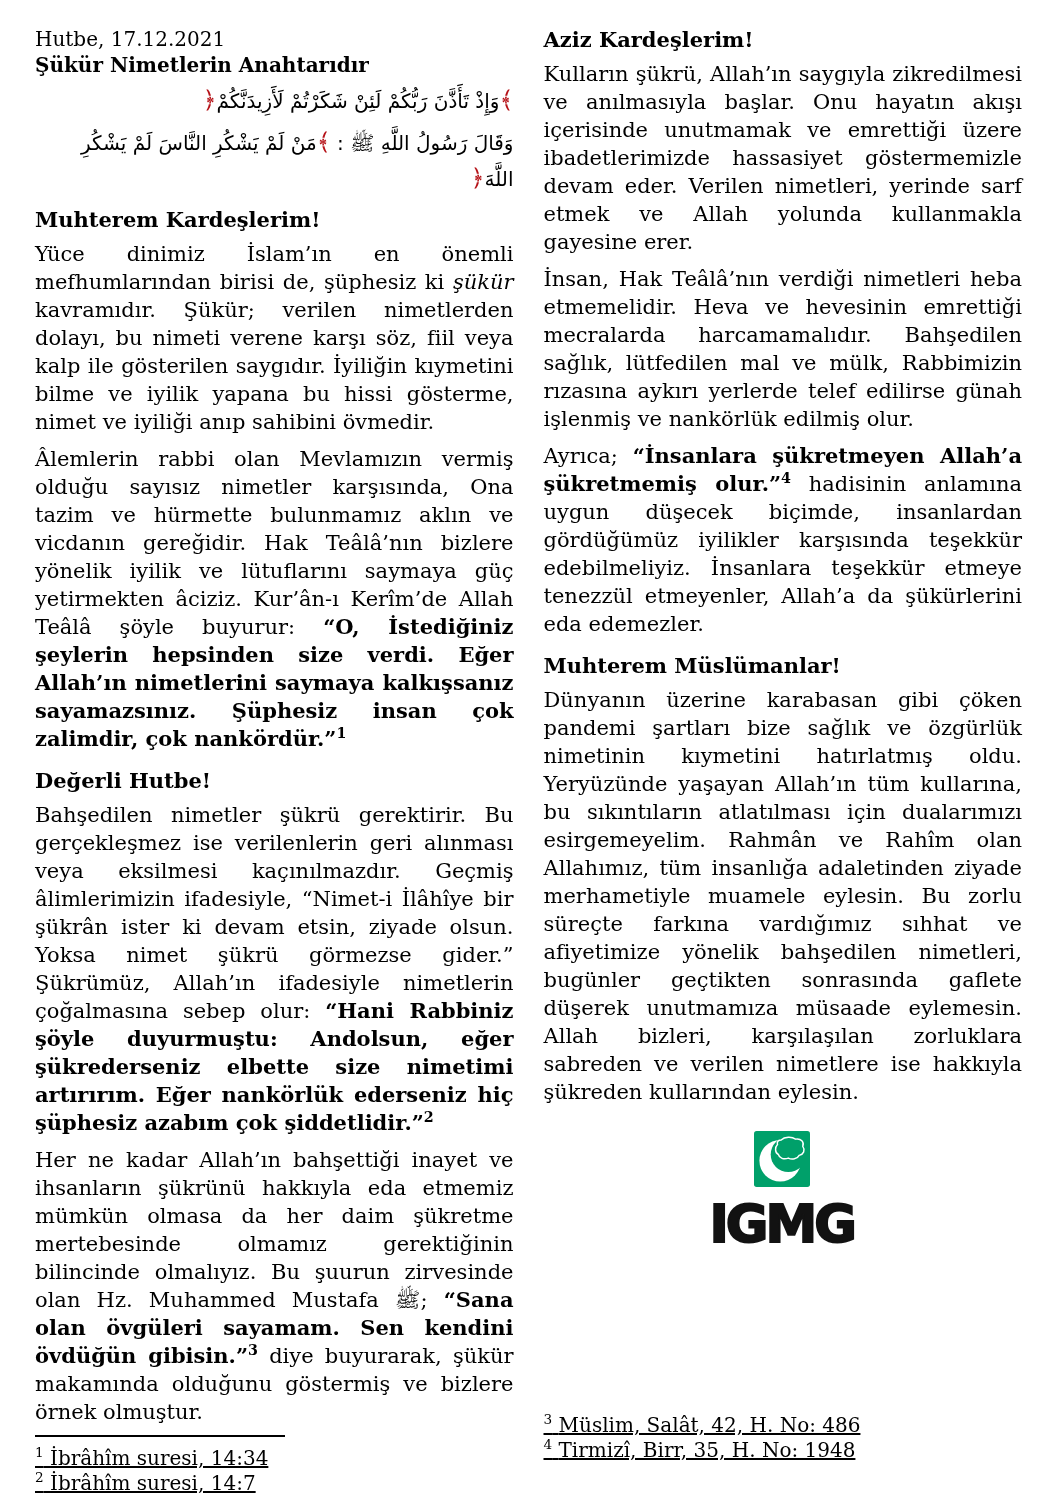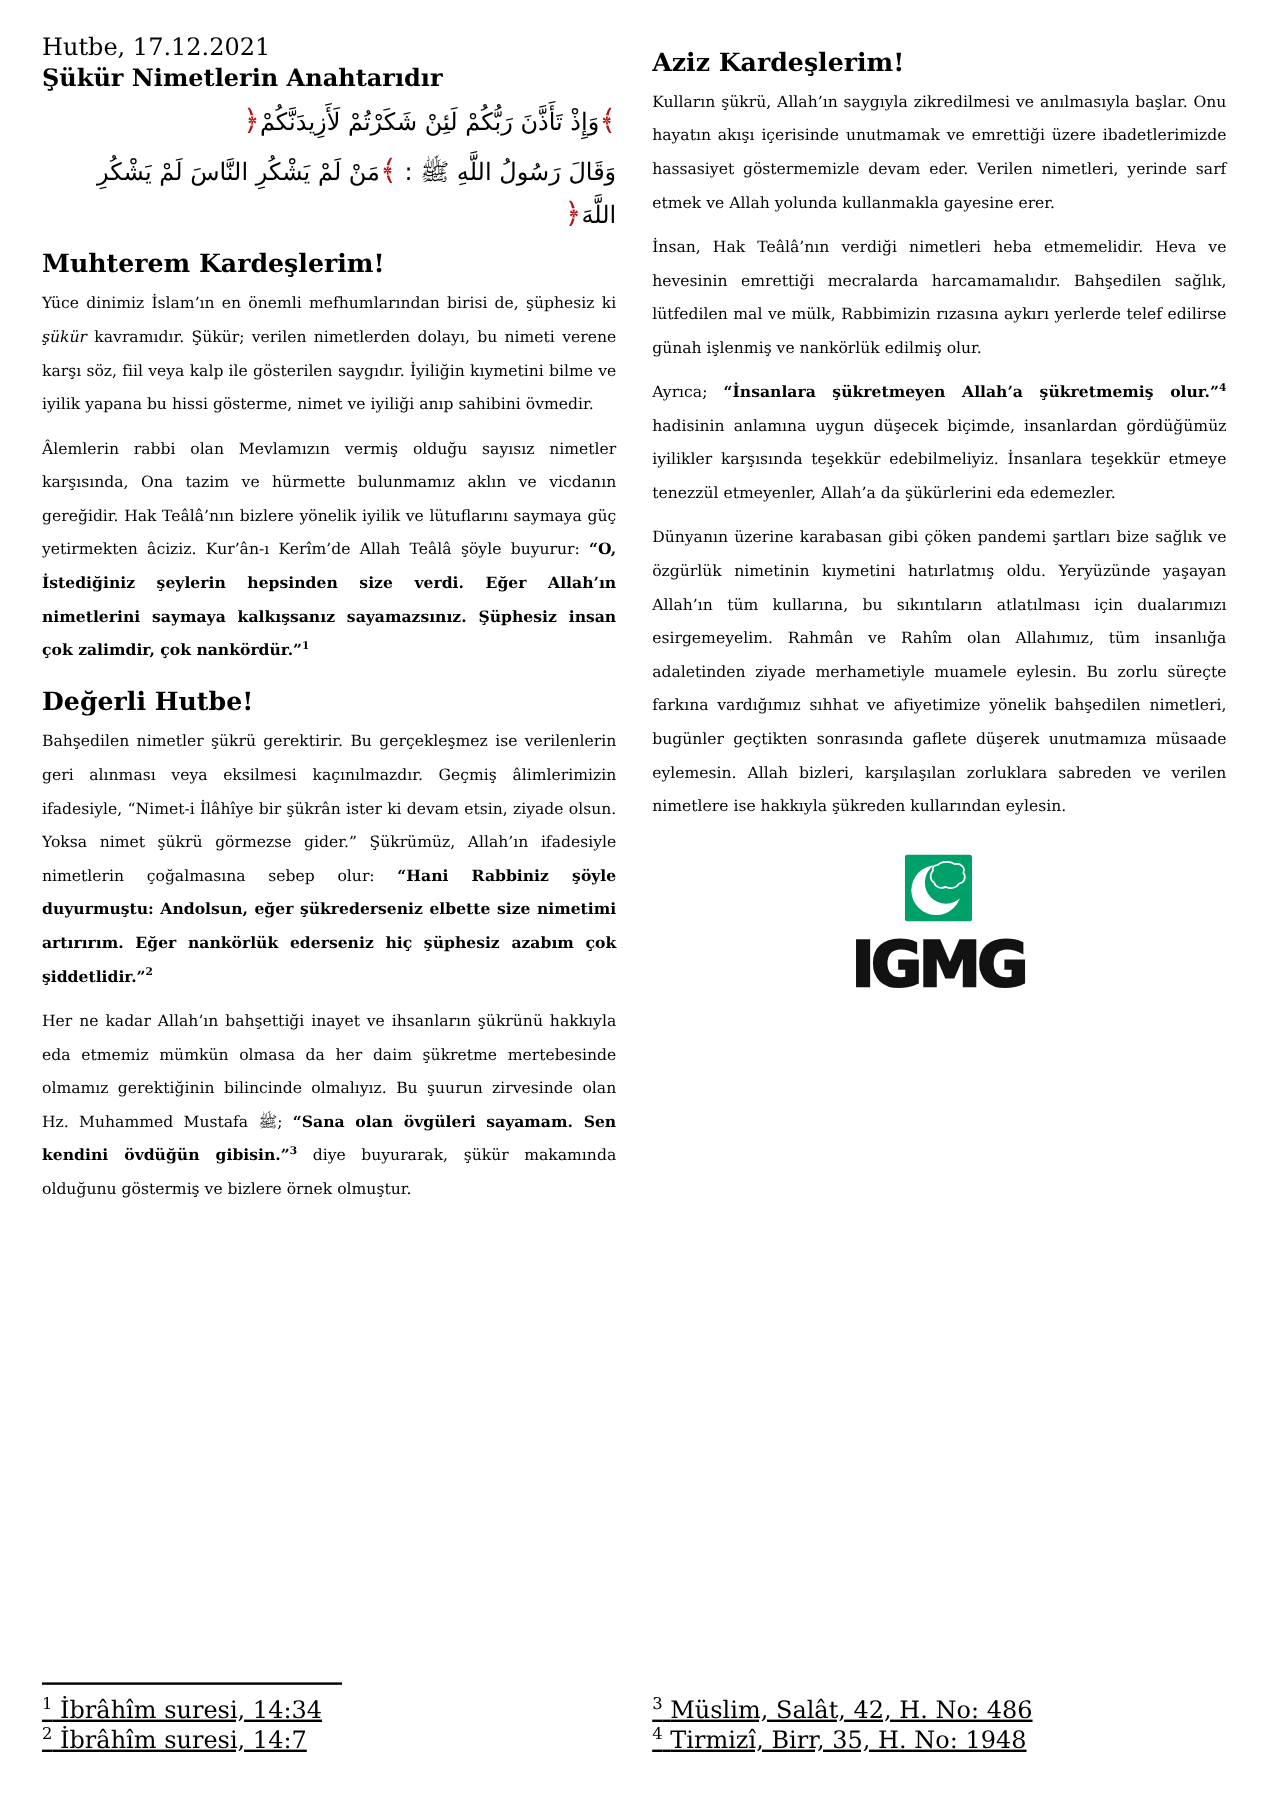--- a/index.html
+++ b/index.html
@@ -38,21 +38,21 @@
     line-height:35px;
     margin:2px 0 4px 0;
   }
   .arabic .red{color:#b51016;}
   .arabic .orn{font-size:24px;}
   h2.head{
     font-size:21px;line-height:27px;font-weight:bold;
     margin:5px 0 7px 0;
   }
   p.body{
-    font-size:13px;line-height:28px;
+    font-size:21px;line-height:28px;
     text-align:justify;
     margin:0 0 9px 0;
   }
   p.body i{font-style:italic;}
   p.body b{font-weight:bold;}
   sup{font-size:68%;line-height:0;}
   .fnblock{
     margin-top:auto;
     font-size:20px;
     line-height:25px;
@@ -113,28 +113,29 @@
     <p class="body"><span>Her ne kadar Allah’ın bahşettiği inayet ve ihsanların şükrünü hakkıyla eda etmemiz mümkün olmasa da her daim şükretme mertebesinde olmamız gerektiğinin bilincinde olmalıyız. Bu şuurun zirvesinde olan Hz. Muhammed Mustafa ﷺ; </span><b><span>“Sana olan övgüleri sayamam. Sen kendini övdüğün gibisin.”</span><sup>3</sup></b><span> diye buyurarak, şükür makamında olduğunu göstermiş ve bizlere örnek olmuştur.</span></p>
 
     <div class="fnblock">
       <div class="fnline"></div>
       <p class="fn"><sup>1</sup> <span>İbrâhîm suresi, 14:34</span></p>
       <p class="fn"><sup>2</sup> <span>İbrâhîm suresi, 14:7</span></p>
     </div>
   </div>
 
   <div class="col">
-    <h2 class="head" style="margin-top:12px;">Aziz Kardeşlerim!</h2>
+    <h2 class="head" style="margin-top:0;">Aziz Kardeşlerim!</h2>
 
     <p class="body">Kulların şükrü, Allah’ın saygıyla zikredilmesi ve anılmasıyla başlar. Onu hayatın akışı içerisinde unutmamak ve emrettiği üzere ibadetlerimizde hassasiyet göstermemizle devam eder. Verilen nimetleri, yerinde sarf etmek ve Allah yolunda kullanmakla gayesine erer.</p>
 
     <p class="body">İnsan, Hak Teâlâ’nın verdiği nimetleri heba etmemelidir. Heva ve hevesinin emrettiği mecralarda harcamamalıdır. Bahşedilen sağlık, lütfedilen mal ve mülk, Rabbimizin rızasına aykırı yerlerde telef edilirse günah işlenmiş ve nankörlük edilmiş olur.</p>
 
     <p class="body"><span>Ayrıca; </span><b><span>“İnsanlara şükretmeyen Allah’a şükretmemiş olur.”</span><sup>4</sup></b><span> hadisinin anlamına uygun düşecek biçimde, insanlardan gördüğümüz iyilikler karşısında teşekkür edebilmeliyiz. İnsanlara teşekkür etmeye tenezzül etmeyenler, Allah’a da şükürlerini eda edemezler.</span></p>
 
+    <h2 class="head">Muhterem Müslümanlar!</h2>
 
     <p class="body">Dünyanın üzerine karabasan gibi çöken pandemi şartları bize sağlık ve özgürlük nimetinin kıymetini hatırlatmış oldu. Yeryüzünde yaşayan Allah’ın tüm kullarına, bu sıkıntıların atlatılması için dualarımızı esirgemeyelim. Rahmân ve Rahîm olan Allahımız, tüm insanlığa adaletinden ziyade merhametiyle muamele eylesin. Bu zorlu süreçte farkına vardığımız sıhhat ve afiyetimize yönelik bahşedilen nimetleri, bugünler geçtikten sonrasında gaflete düşerek unutmamıza müsaade eylemesin. Allah bizleri, karşılaşılan zorluklara sabreden ve verilen nimetlere ise hakkıyla şükreden kullarından eylesin.</p>
 
     <div class="logo-row">
       <svg class="igmg-square" width="56" height="56" viewBox="0 0 62 62" xmlns="http://www.w3.org/2000/svg">
         <rect x="0" y="0" width="62" height="62" rx="3" fill="#00a06a"></rect>
         <circle cx="29" cy="33" r="23" fill="#ffffff"></circle>
         <circle cx="38" cy="26" r="19.5" fill="#00a06a"></circle>
         <path d="M30 10 C 34 6, 42 6, 46 9 C 52 8, 56 12, 54 17 C 57 21, 55 26, 50 27 C 48 31, 42 32, 38 30 C 33 32, 28 30, 27 26 C 23 24, 23 18, 26 15 C 25 12, 27 10, 30 10 Z" fill="#00a06a" stroke="#ffffff" stroke-width="1.6"></path>
       </svg>

